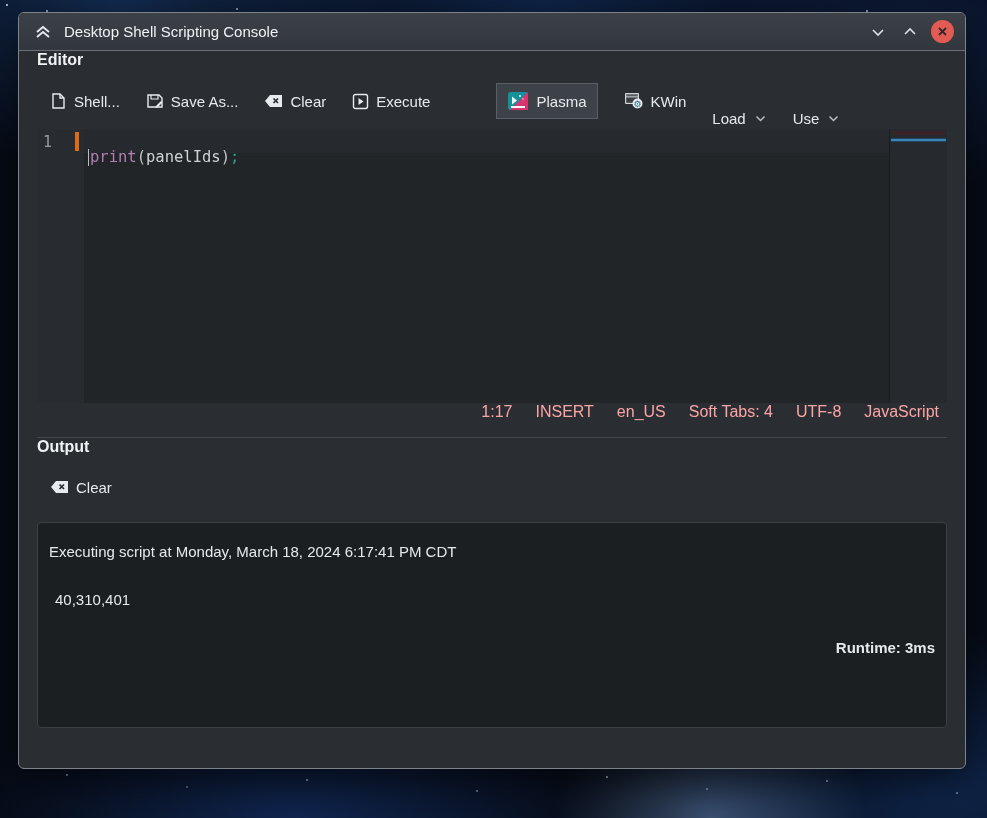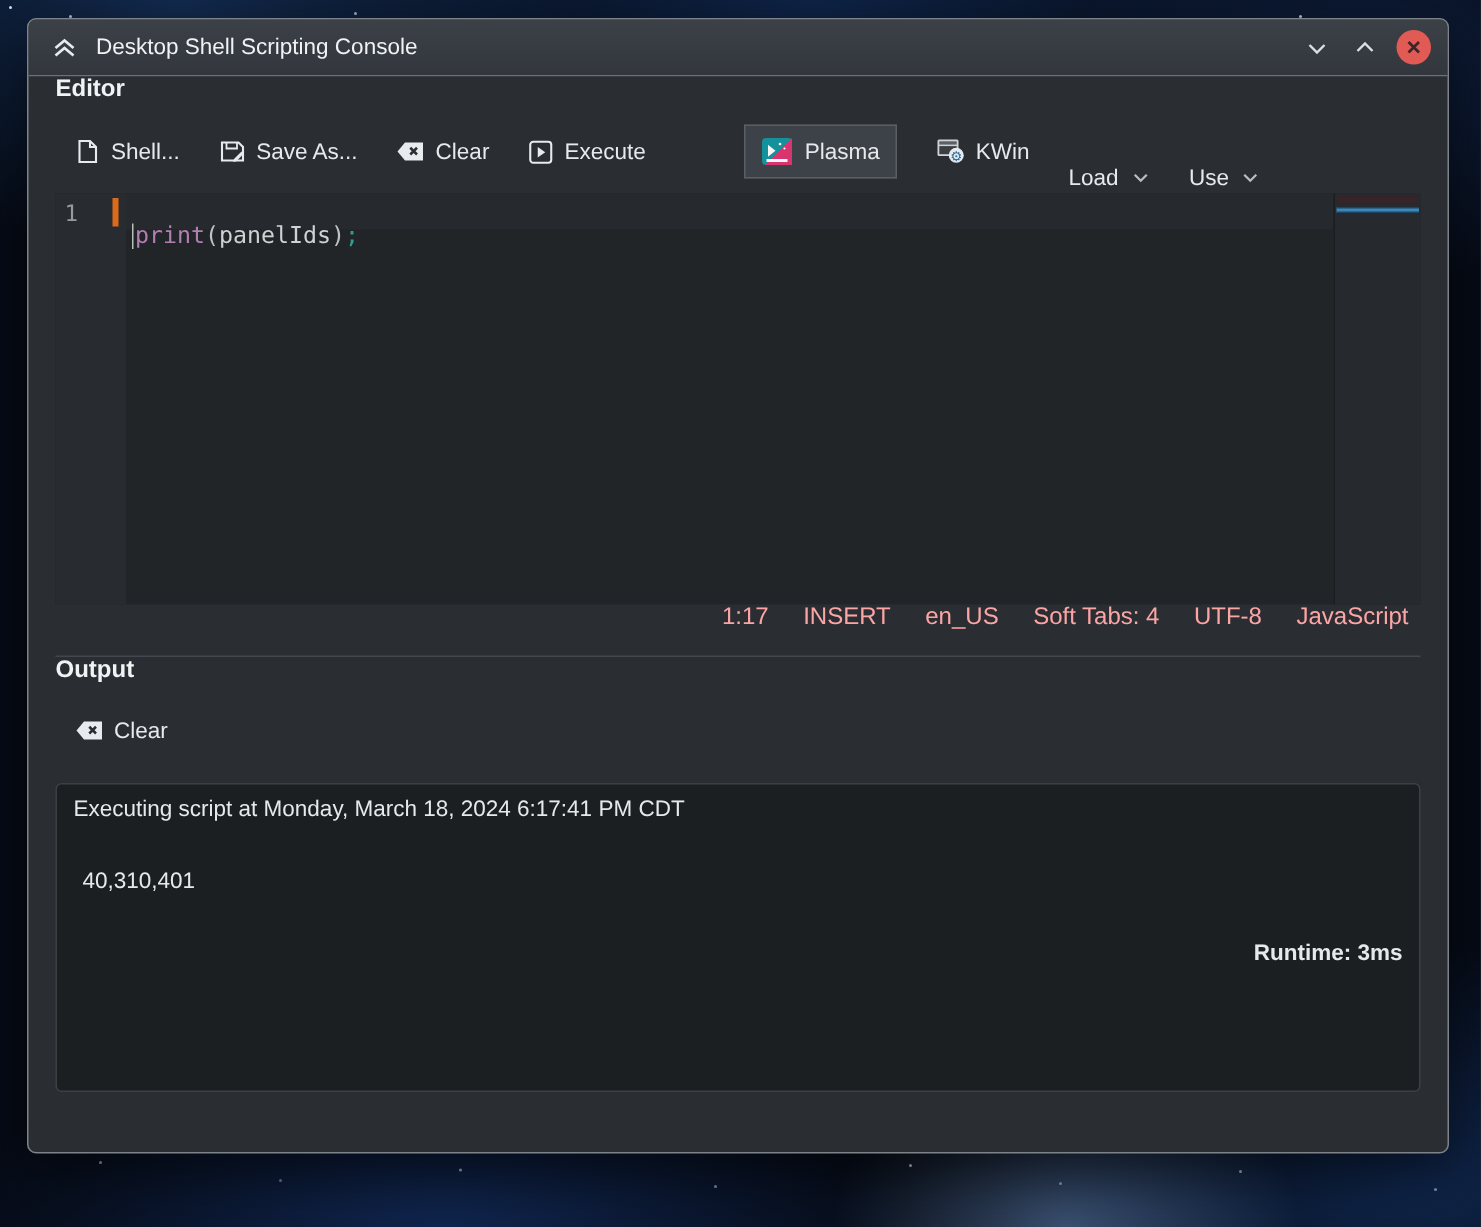--- a/index.html
+++ b/index.html
@@ -61,21 +61,21 @@
   .tok-kw { color:#b27fb2; }
   .tok-p { color:#bfc3c6; }
   .tok-id { color:#ced2d5; }
   .tok-sym { color:#2ea092; }
   .minimap { flex:0 0 58px; background:#26292d; border-left:1px solid #1b1e21; position:relative; }
   .minimap .mapline { position:absolute; top:2px; left:2px; right:2px; height:4px; background:#3a2326; }
   .minimap .viewbar { position:absolute; top:9px; left:1px; right:1px; height:4px; background:#3f86b4; border-top:1px solid #1c4563; border-bottom:1px solid #1c4563; }
   .statusbar { flex:0 0 34px; display:flex; justify-content:flex-end; gap:23px; font-size:16px; color:#fca5a5; padding-right:8px; }
   .separator { border:none; border-top:1px solid #44484e; margin:0 0; }
   .out-toolbar { display:flex; align-items:center; margin:16px 0 8px 13px; height:30px; }
-  .output-box { flex:0 0 206px; margin-top:12px; background:#1c1f22; border:1px solid #3c4046; border-radius:4px; padding:8px 11px; font-size:15px; color:#e6e9eb; }
+  .output-box { flex:0 0 206px; margin-top:12px; background:#1c1f22; border:1px solid #3c4046; border-radius:4px; padding:20px 11px; font-size:15px; color:#e6e9eb; }
   .out-line2 { margin:31px 0 0 6px; }
   .out-line3 { margin:31px 0 0 6px; font-weight:bold;text-align:right; }
   .icon { display:inline-flex; }
 </style>
 </head>
 <body>
 
 <div class="stars"></div>
 
 <div class="window">

